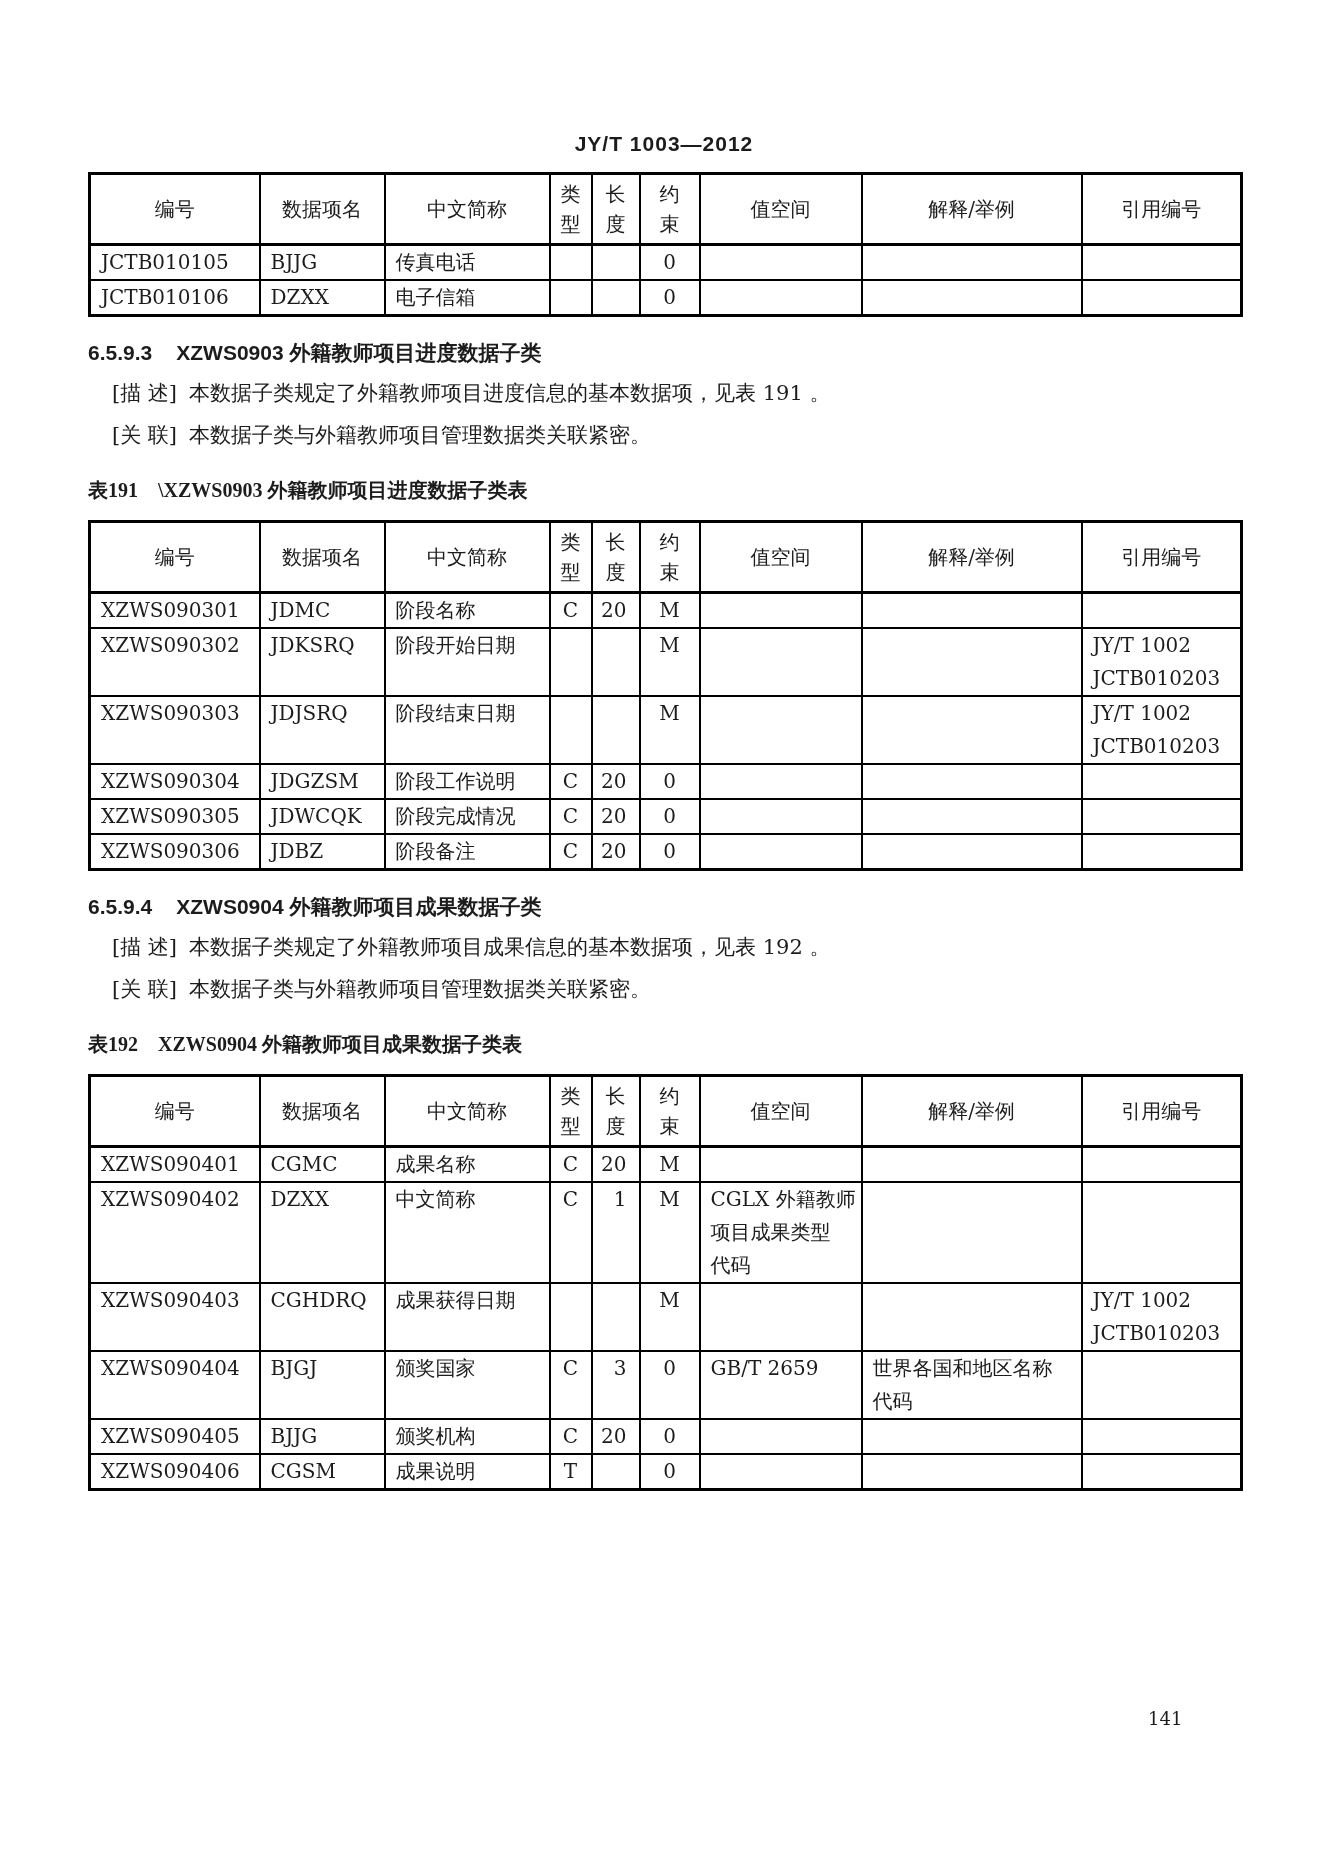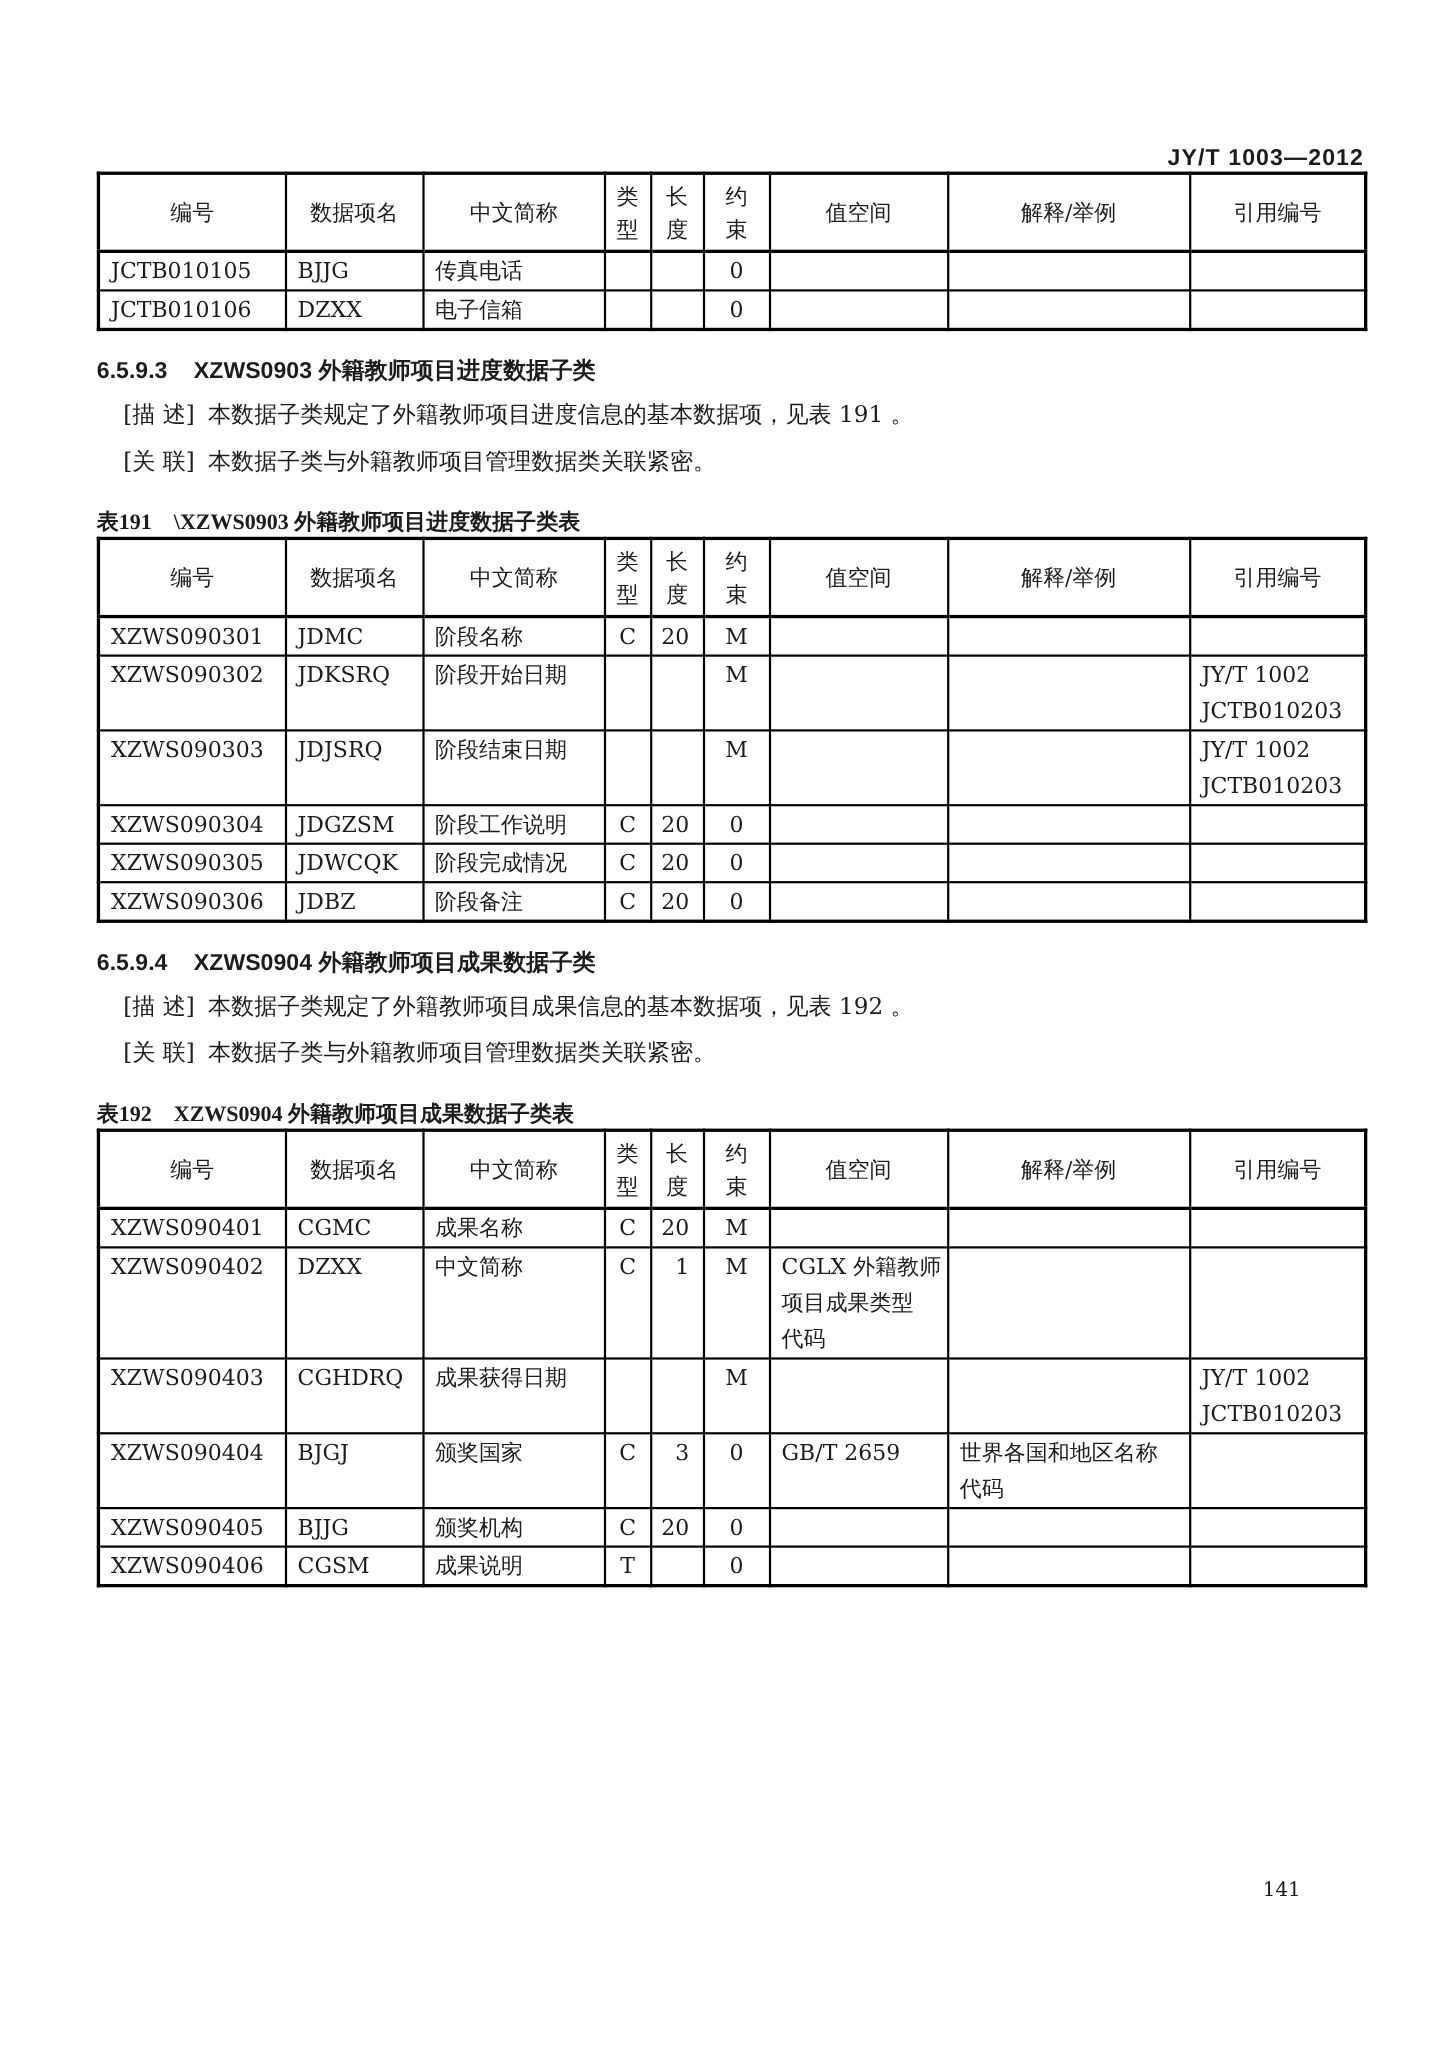--- a/index.html
+++ b/index.html
@@ -8,30 +8,31 @@
     width:1323px;
     height:1871px;
     background:#ffffff;
     padding:132px 0 0 88px;
     box-sizing:border-box;
     font-family:"DejaVu Serif","Liberation Serif",serif;
     color:#1c1c1c;
   }
   .content{width:1152px;}
   .doc-header{
-    text-align:right;
+    text-align:center;
     font-family:"Liberation Sans","DejaVu Sans",sans-serif;
     font-weight:700;
     font-size:21px;
     letter-spacing:1px;
   }
   table.data-table{
     border-collapse:collapse;
     table-layout:fixed;
     width:1152px;
+    margin-top:16px;
     border:3px solid #000;
   }
   .data-table th,.data-table td{
     border:2px solid #000;
     overflow:hidden;
   }
   .data-table thead th{
     border-bottom:3px solid #000;
     font-weight:400;
     font-size:20px;

